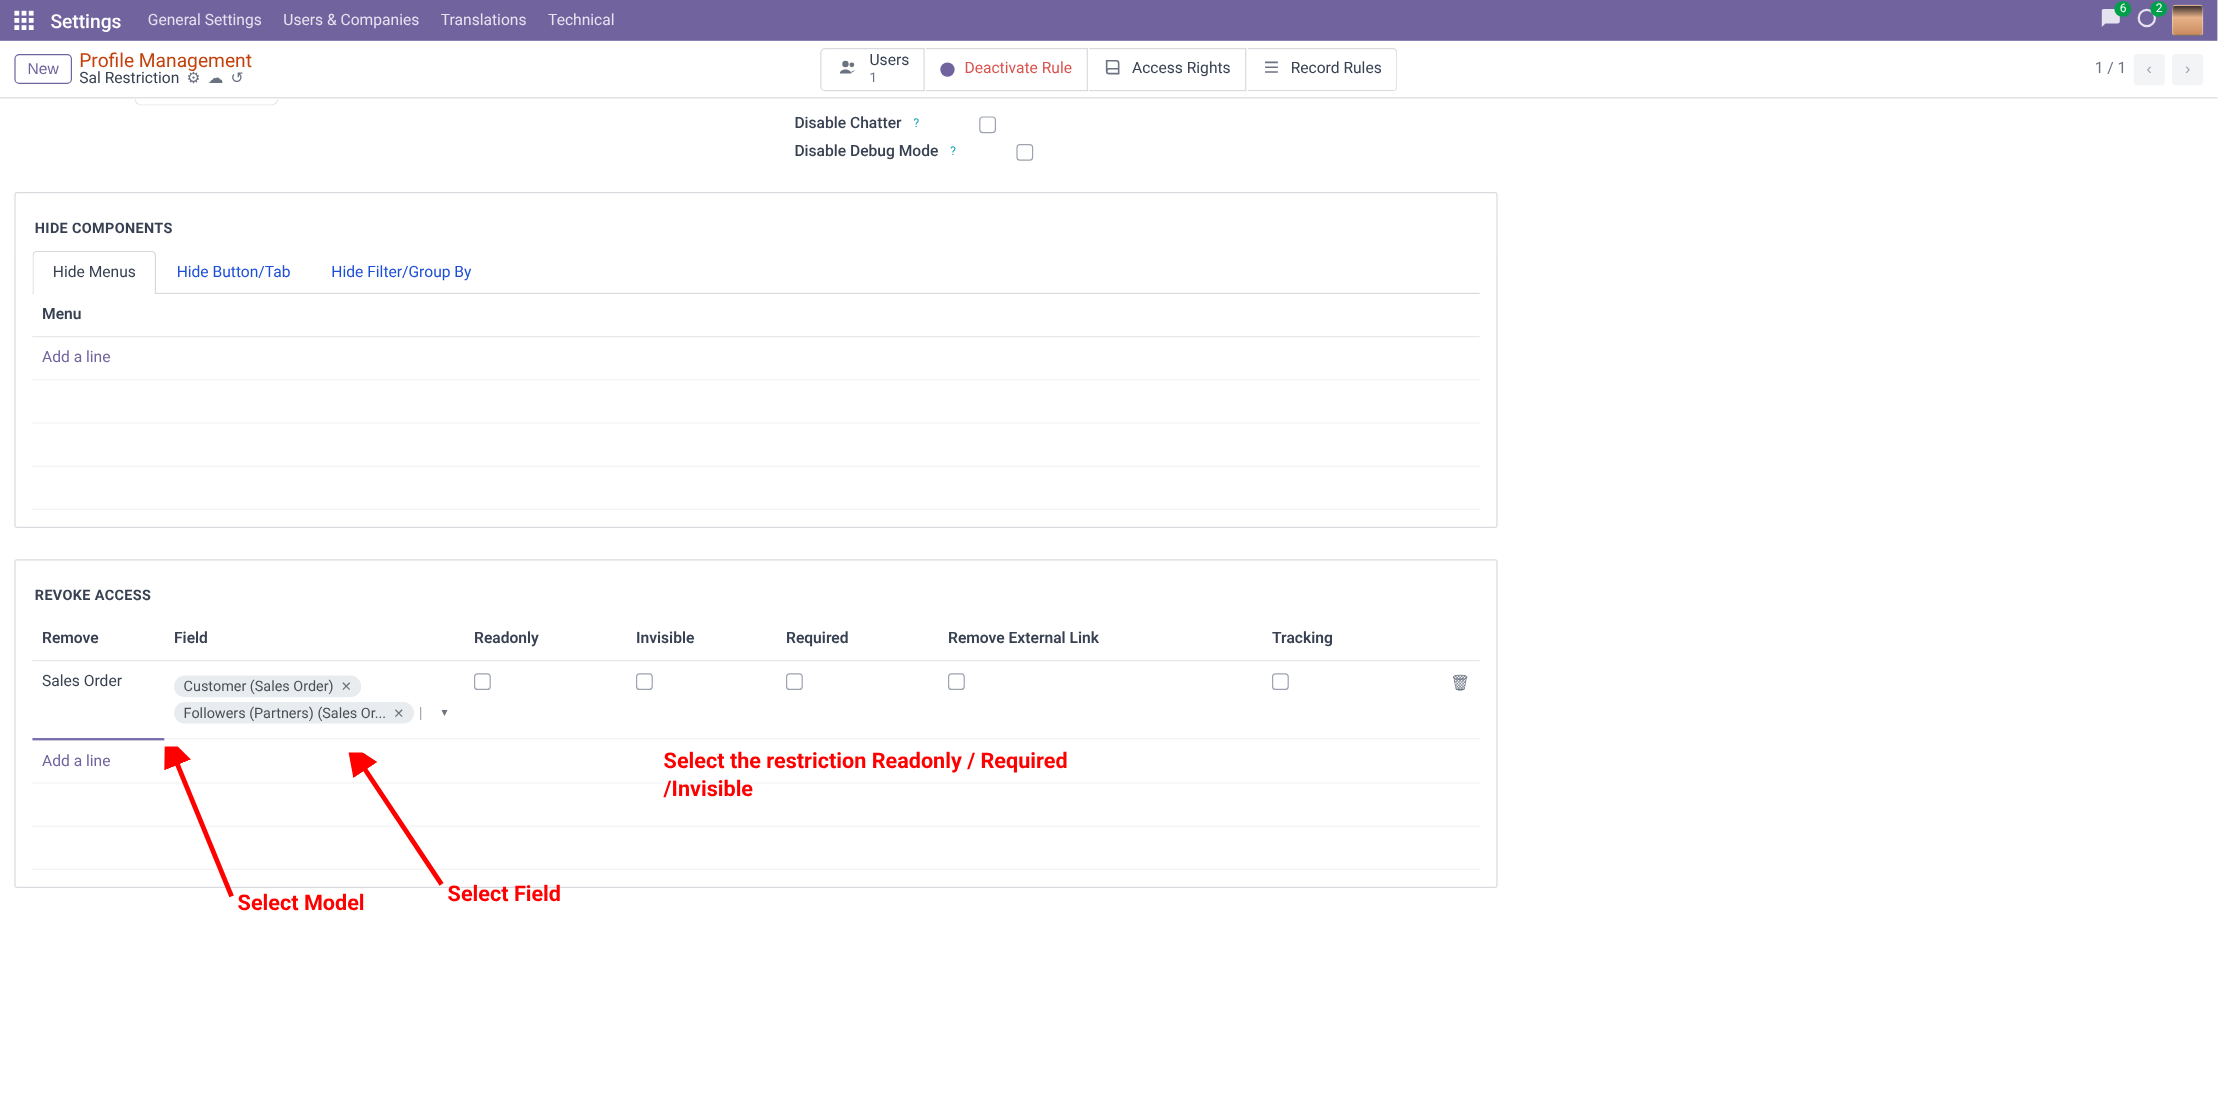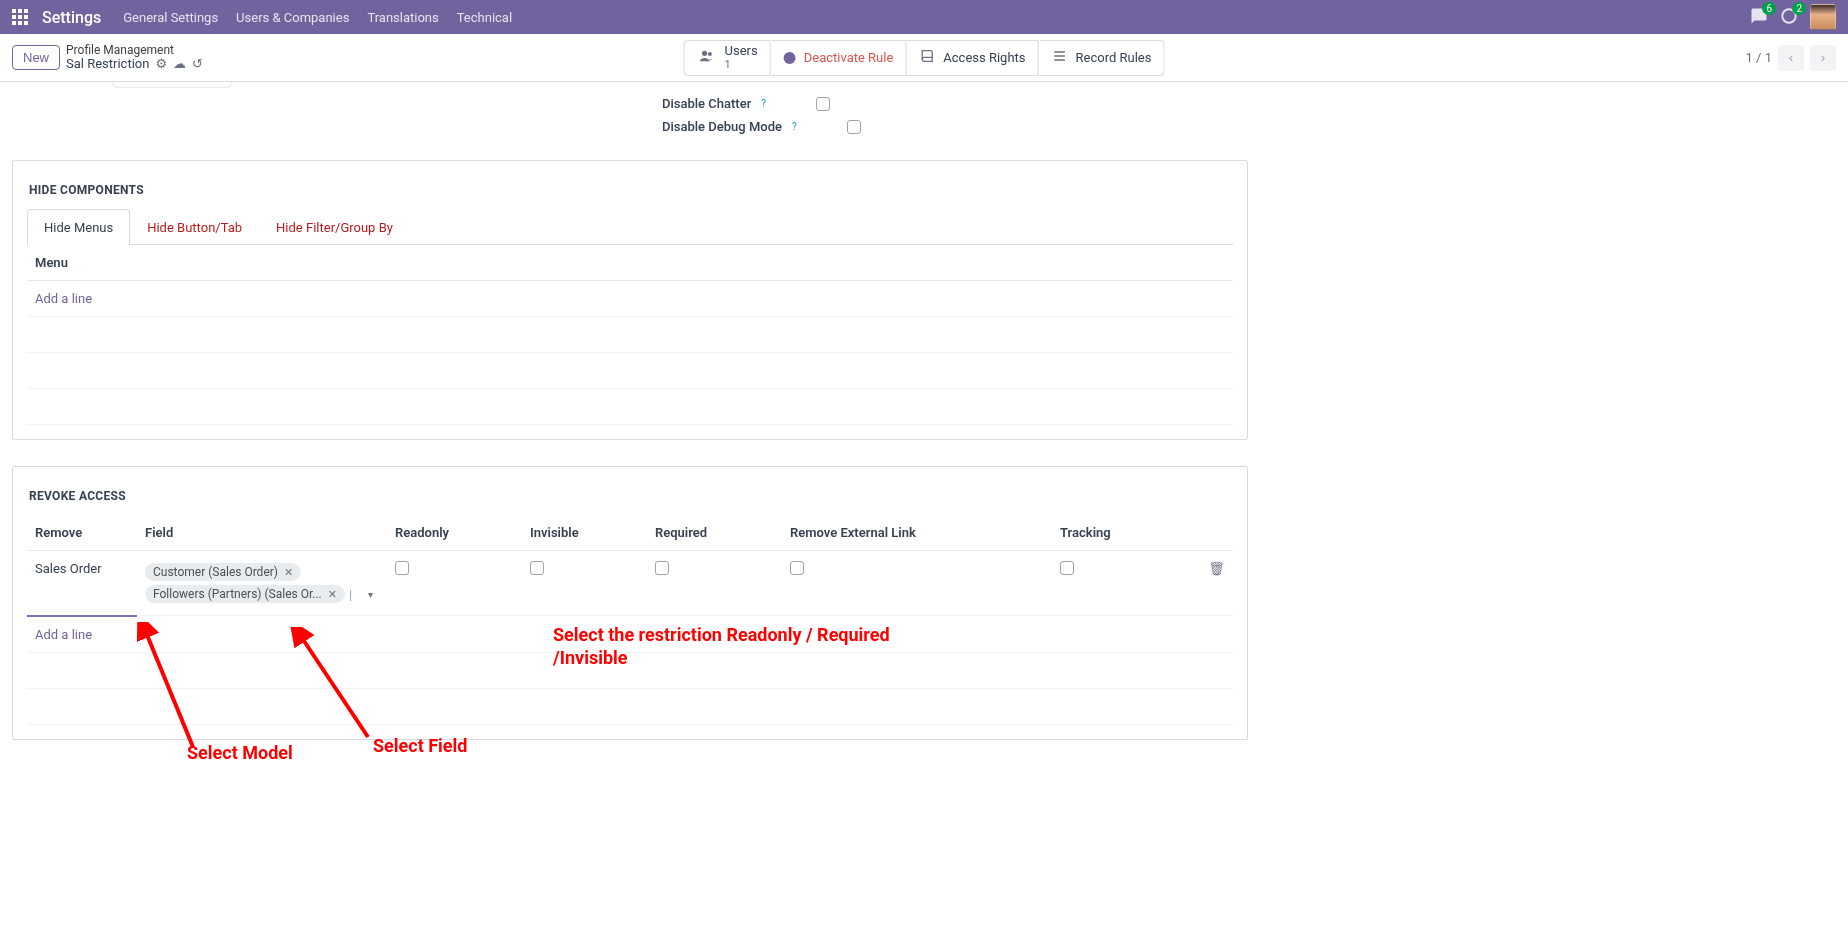--- a/index.html
+++ b/index.html
@@ -55,21 +55,21 @@
     display:flex; align-items:center;
     padding: 0 12px;
     position:relative;
   }
   .btn-new {
     border:1px solid #71639e; color:#71639e; background:#fff;
     padding:4px 10px; border-radius:4px; font-size:13px; cursor:pointer;
     margin-right:6px;
   }
   .breadcrumb { display:flex; flex-direction:column; line-height:1.1; }
-  .breadcrumb-top { color:#404040; font-size:12px; cursor:pointer; }
+  .breadcrumb-top { color:#c2410c; font-size:16px; cursor:pointer; }
   .breadcrumb-sub { color:#374151; font-size:13px; display:flex; align-items:center; gap:6px;}
   .bc-icon { color:#6b7280; cursor:pointer; font-size:13px; }
 
   .stat-buttons {
     position:absolute; left:50%; transform:translateX(-50%);
     display:flex; gap:1px;
   }
   .stat-btn {
     display:flex; align-items:center; gap:8px;
     border:1px solid #d8dadd; padding:4px 12px; height:36px;
@@ -117,21 +117,21 @@
     margin-top:26px; background:#fff;
   }
   .card-title {
     font-size:12px; font-weight:700; letter-spacing:.3px;
     color:#374151; padding:22px 16px 12px;
   }
   .card-body { padding: 0 14px 14px; }
 
   .tabs { display:flex; border-bottom:1px solid #d8dadd; }
   .tab {
-    padding:10px 16px; color:#b91c1c; cursor:pointer; font-size:13px;
+    padding:10px 16px; color:#1d4ed8; cursor:pointer; font-size:13px;
     border:1px solid transparent; border-bottom:none; margin-bottom:-1px;
   }
   .tab.active {
     color:#374151; border-color:#d8dadd; border-radius:4px 4px 0 0;
     background:#fff;
   }
 
   table.grid { width:100%; border-collapse:collapse; }
   table.grid th {
     text-align:left; font-size:13px; font-weight:600; color:#374151;
@@ -366,21 +366,21 @@
                 <td colspan="8"></td>
               </tr>
             <tr class="blank-row">
                 <td colspan="8"></td>
               </tr>
           </tbody>
         </table>
       </div>
 
       <div class="anno" style="left:540px; top:157px; width:410px; line-height:1.25;">Select the restriction Readonly / Required /Invisible</div>
-      <div class="anno" style="left:174px; top:275px;">Select Model</div>
+      <div class="anno" style="left:185px; top:275px;">Select Model</div>
       <div class="anno" style="left:360px; top:268px;">Select Field</div>
 
       <svg class="arrow" style="left:120px; top:155px;" width="70" height="130">
         <defs>
             <marker id="ah1" markerWidth="10" markerHeight="10" refX="2" refY="3" orient="auto">
               <path d="M0,0 L0,6 L7,3 z" fill="#ff0000"></path>
             </marker>
           </defs>
         <line x1="60" y1="125" x2="12" y2="8" stroke="#ff0000" stroke-width="4" marker-end="url(#ah1)"></line>
       </svg>

